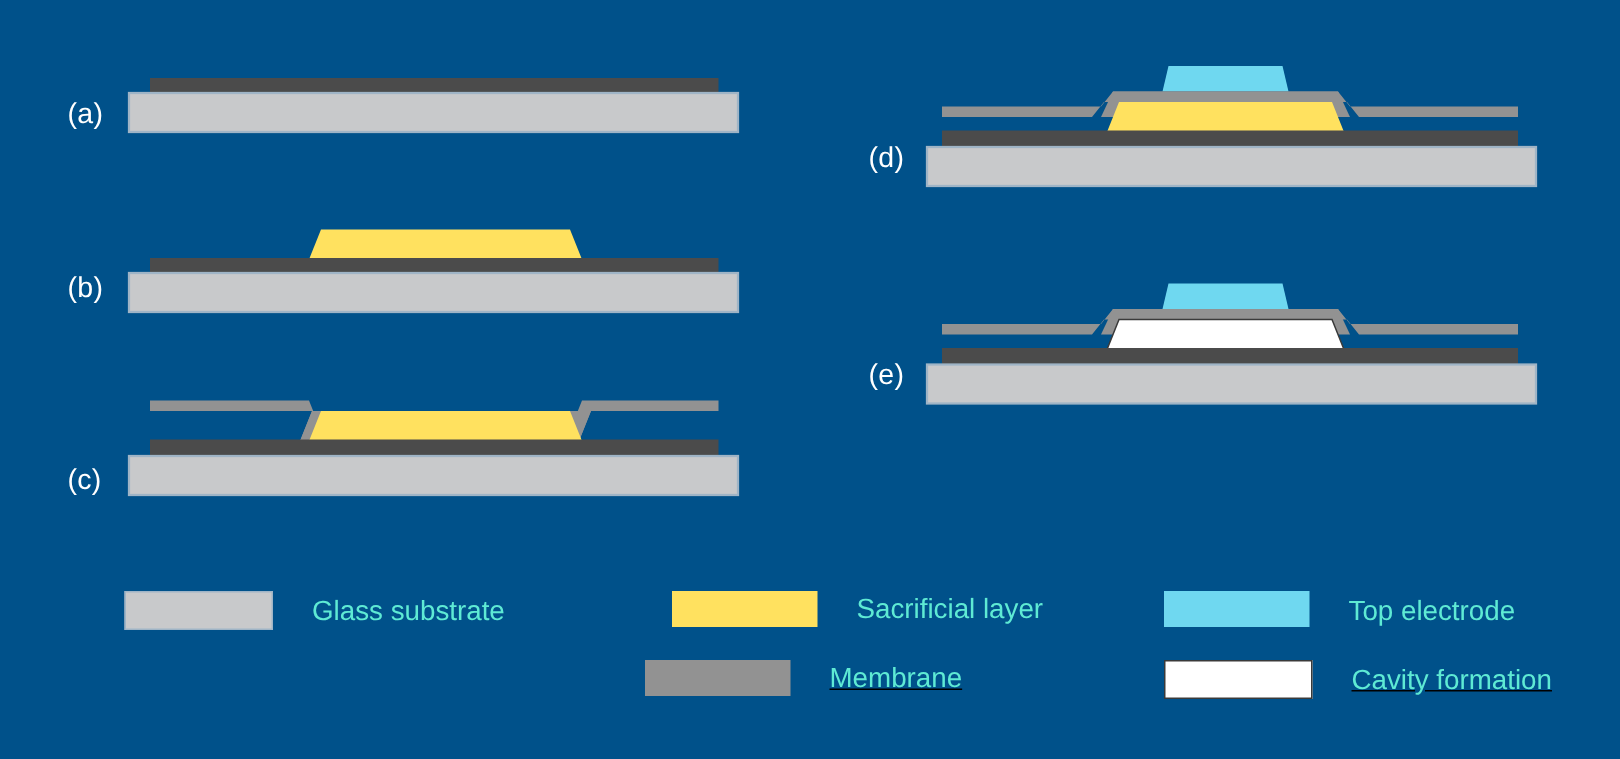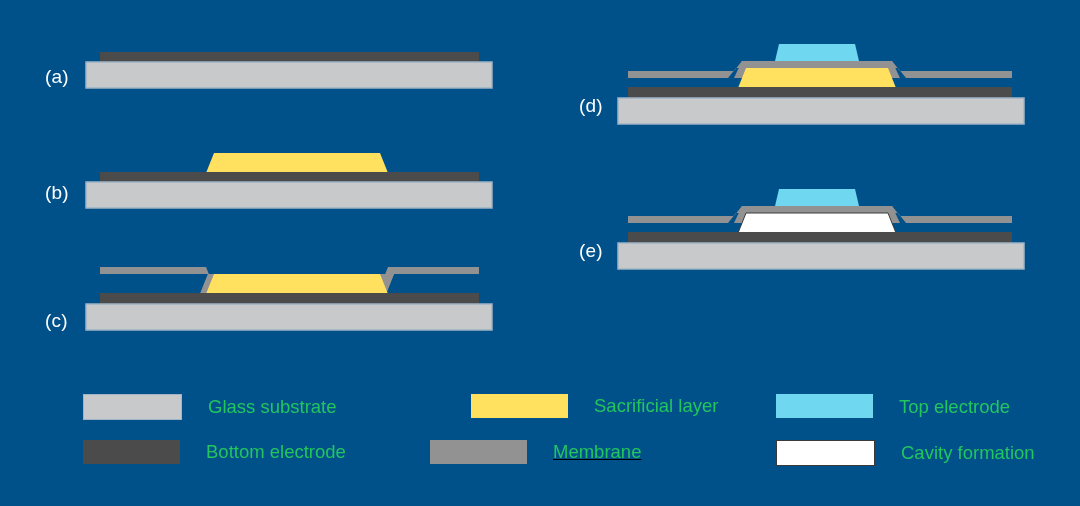--- a/index.html
+++ b/index.html
@@ -31,21 +31,21 @@
     position: absolute;
     display: flex;
     align-items: center;
   }
   .legend-swatch {
     width: 97px;
     height: 24px;
     flex: 0 0 auto;
   }
   .legend-text {
-    color: #22c55e;
+    color: #5eead4;
     font-size: 18.5px;
     margin-left: 26px;
     white-space: nowrap;
   }
   svg { display: block; }
 </style>
 </head>
 <body>
 
 <div id="stage">
@@ -93,38 +93,34 @@
     <polygon points="130,32 272,32 280,52 122,52" fill="#ffffff" stroke="#3a3a3a" stroke-width="1"></polygon>
     <rect x="12" y="51" width="384" height="12" fill="#4b4b4b"></rect>
     <rect x="2" y="62" width="406" height="26" fill="#c8c9cb" stroke="#9fb4c6" stroke-width="1.5"></rect>
   </svg>
 
   <div class="legend-item" style="left:83px; top:394px;">
     <div class="legend-swatch" style="background:#c8c9cb; border:1px solid #9fb4c6;"></div>
     <div class="legend-text">Glass substrate</div>
   </div>
 
-  <div class="legend-item" style="left:83px; top:440px;">
-    <div class="legend-swatch" style="background:#4b4b4b;"></div>
-    <div class="legend-text">Bottom electrode</div>
-  </div>
 
-  <div class="legend-item" style="left:453px; top:394px;padding-left:18px;">
+  <div class="legend-item" style="left:430px; top:394px;padding-left:18px;">
     <div class="legend-swatch" style="background:#ffe15f;"></div>
     <div class="legend-text">Sacrificial layer</div>
   </div>
 
   <div class="legend-item" style="left:430px; top:440px;text-decoration:underline;">
     <div class="legend-swatch" style="background:#929292;"></div>
     <div class="legend-text">Membrane</div>
   </div>
 
   <div class="legend-item" style="left:776px; top:394px;align-items:flex-end;">
     <div class="legend-swatch" style="background:#6fd8f0;"></div>
     <div class="legend-text">Top electrode</div>
   </div>
 
-  <div class="legend-item" style="left:776px; top:440px;">
+  <div class="legend-item" style="left:776px; top:440px;text-decoration:underline;">
     <div class="legend-swatch" style="background:#ffffff; border:1px solid #3a3a3a;"></div>
     <div class="legend-text">Cavity formation</div>
   </div>
 
 </div>
 
 </body></html>

